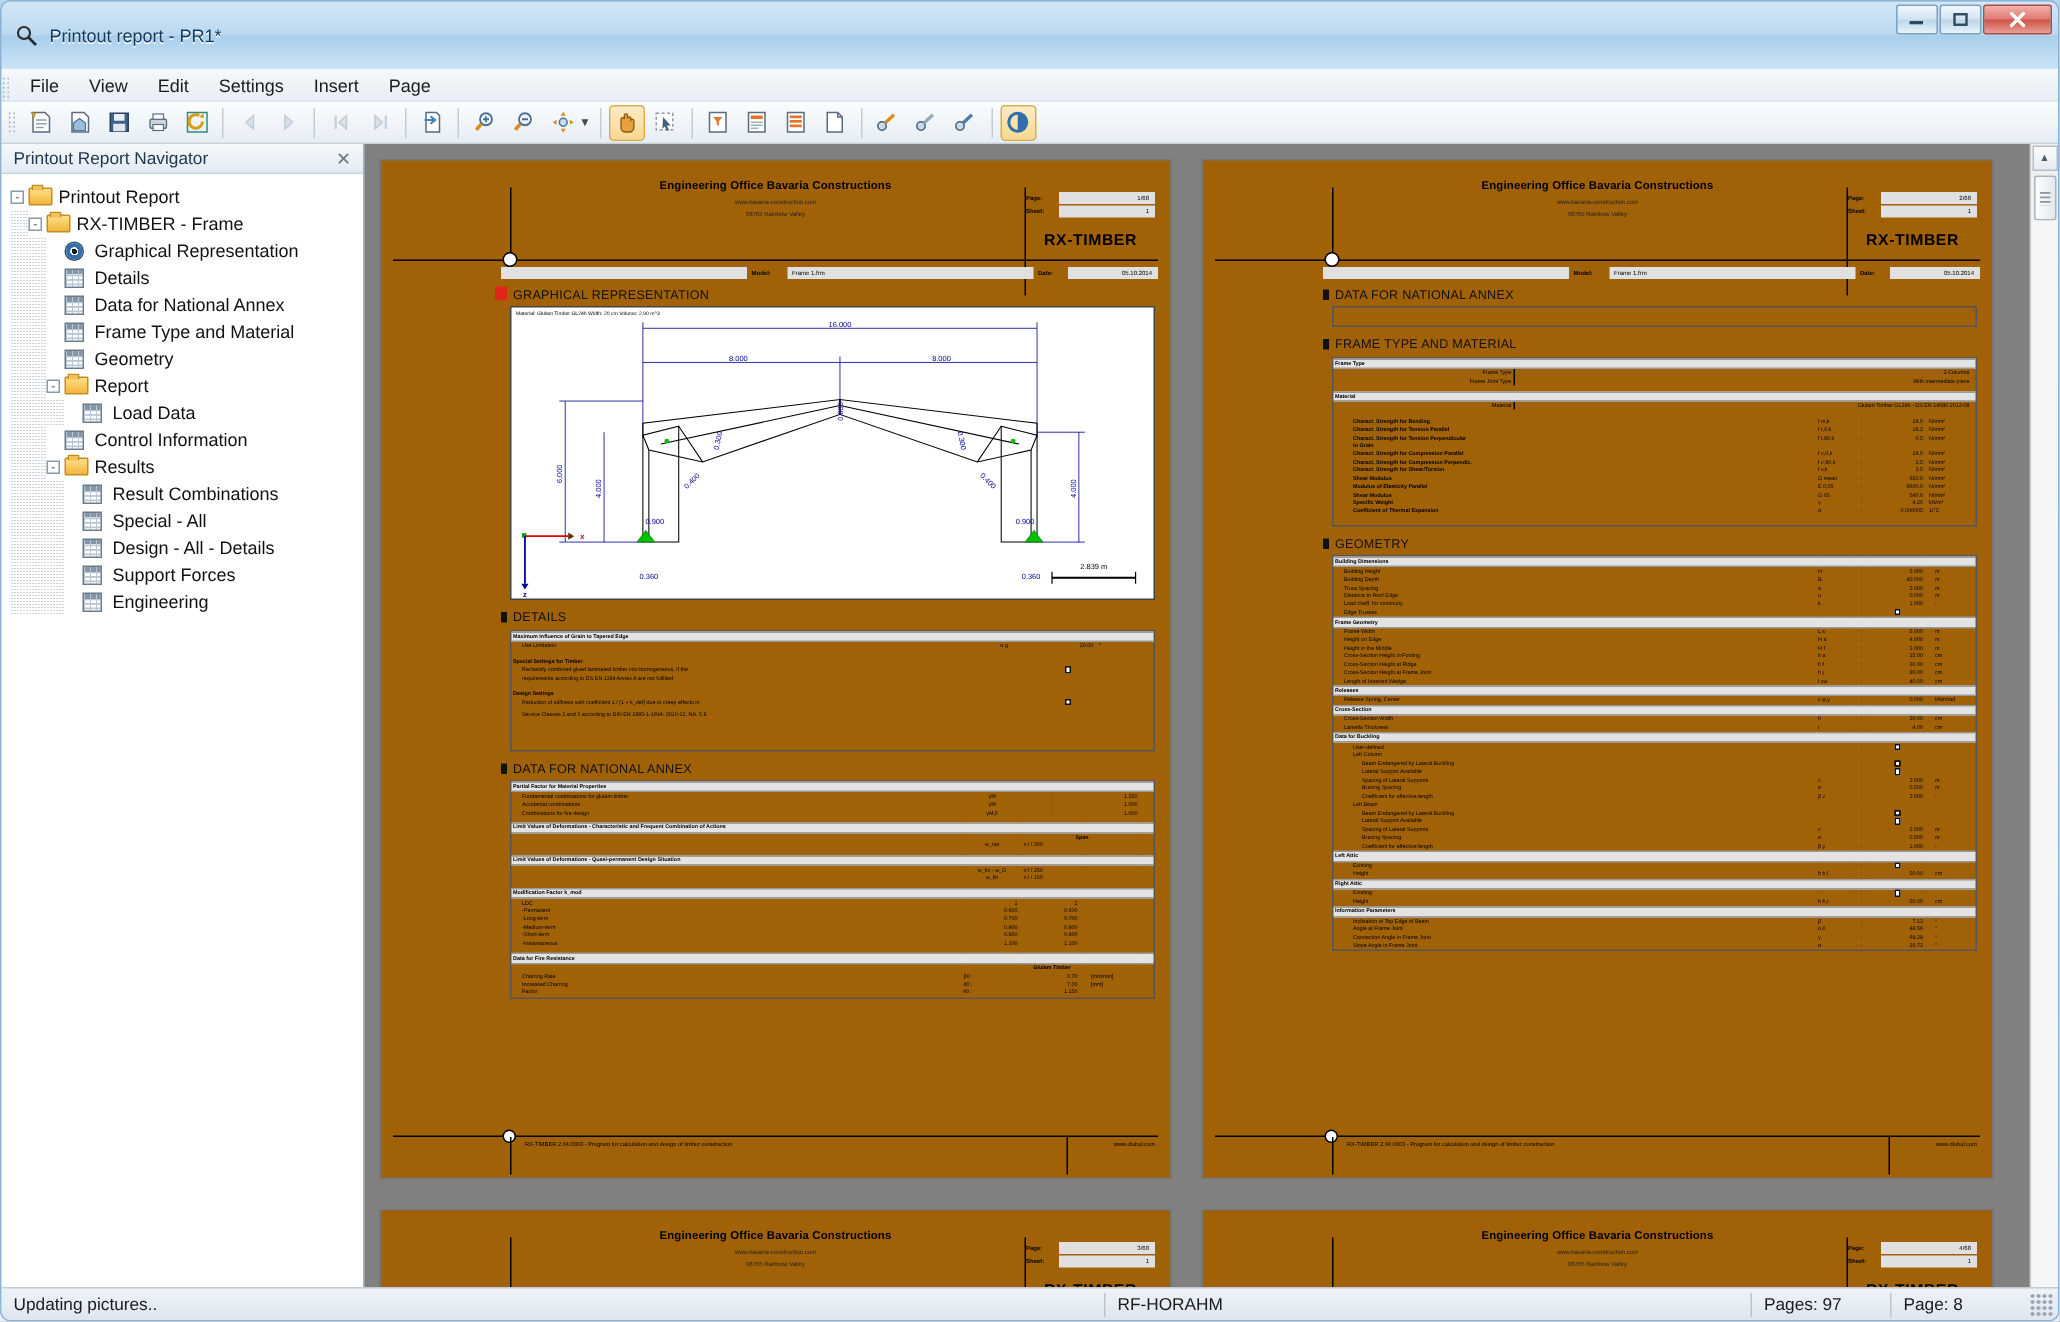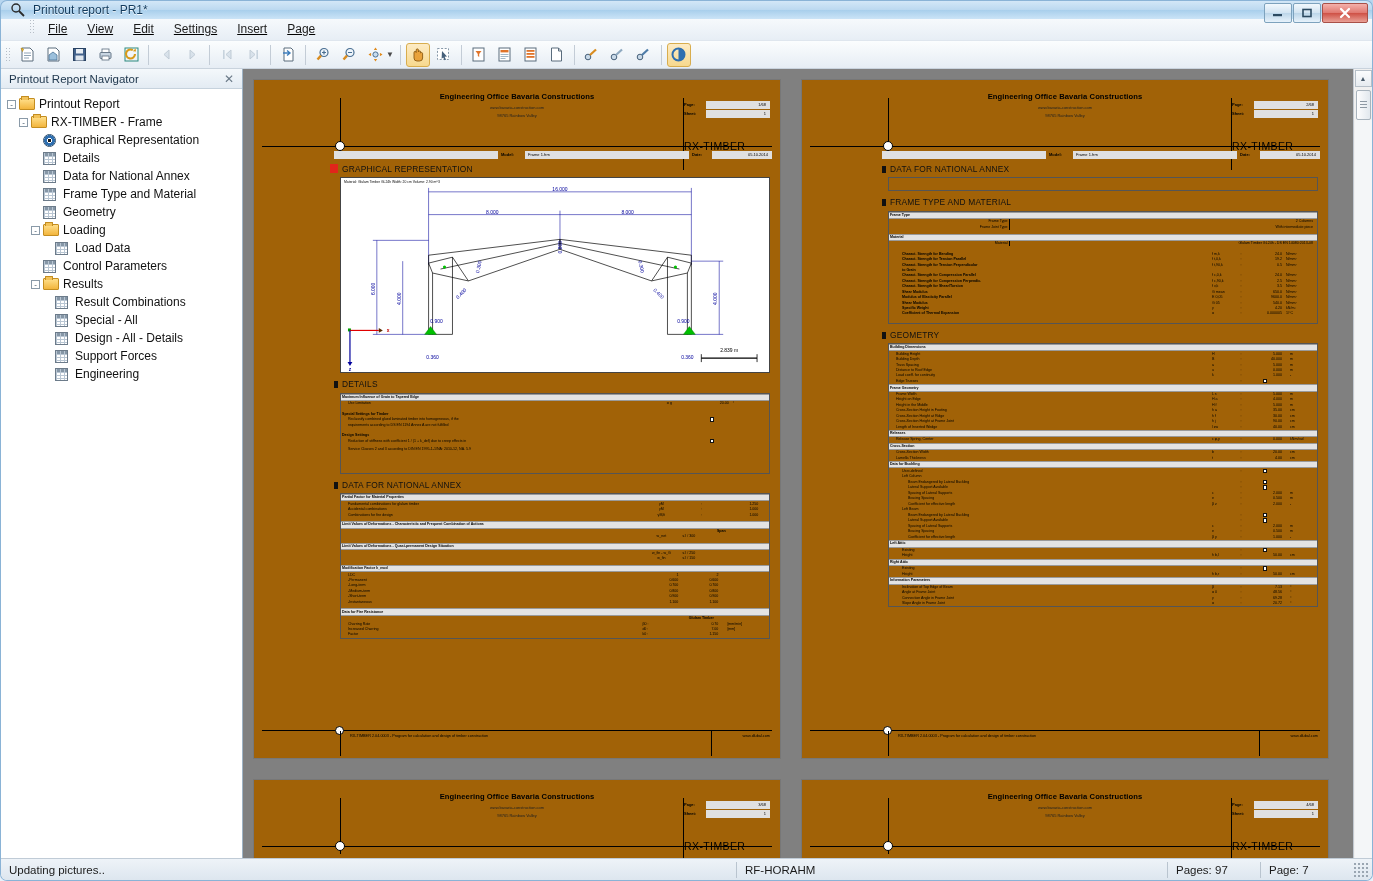--- a/index.html
+++ b/index.html
@@ -14,21 +14,21 @@
     background: linear-gradient(to bottom, #b8d6ef 0%, #cfe3f5 40%, #e8f1fa 100%);
   }
 
   
   #window {
     position: absolute;
     left: 0; top: 0; width: 1373px; height: 881px;
     display: flex; flex-direction: column;
   }
   #titlebar {
-    height: 19px;
+    height: 46px;
     background: linear-gradient(to bottom, #d3e7f7 0%, #bcd9f0 48%, #a9cfec 52%, #cbe4f7 100%);
     border: 1px solid #8ab3d6;
     border-bottom: none;
     border-radius: 7px 7px 0 0;
     display: flex; align-items: center;
     padding-left: 8px;
     position: relative;
   }
   #title-icon {
     width: 18px; height: 18px;
@@ -65,24 +65,23 @@
     border-top: none;
     border-radius: 0 0 7px 7px;
     display: flex; flex-direction: column;
     overflow: hidden;
   }
 
   
   #menubar {
     height: 22px;
     background: linear-gradient(to bottom,#f6f9fc,#e7eef5);
-    display: flex; align-items: flex-start;
-    padding-left: 28px;
+    display: flex; align-items: flex-end;
+    padding-left: 0;
     border-bottom: 1px solid #dfe6ee;
-    text-decoration: underline;
   }
   .menu-item {
     padding: 3px 10px; font-size: 12px; color: #1c1c1c;
     border-radius: 2px;
   }
   .grip { width:5px; height:16px; margin-right:4px;
     background-image: radial-gradient(#b6bec7 38%, transparent 40%);
     background-size: 3px 3px; }
 
   
@@ -194,21 +193,21 @@
     text-align:center; font-weight:bold; font-size:7.6px; margin-top:12px; letter-spacing:.1px;
   }
   .pg-sub1 { text-align:center; font-size:4px; margin-top:3px; color:#222; }
   .pg-sub2 { text-align:center; font-size:4px; margin-top:2.5px; color:#222; }
   .pg-headbox {
     position:absolute; right:10px; top:8px; width:86px;
   }
   .hb-row { display:flex; align-items:center; height:9px; font-size:4px; }
   .hb-lbl { width:22px; font-weight:bold; }
   .hb-val { flex:1; background:#e0e0e0; text-align:right; padding-right:4px; height:8px; line-height:8px; }
-  .hb-brand { text-align:left; font-size:10.5px; font-weight:normal; letter-spacing:.4px; margin-top:21px; }
+  .hb-brand { text-align:center; font-size:10.5px; font-weight:bold; letter-spacing:.4px; margin-top:8px; }
   .hline { position:absolute; left:8px; right:8px; top:54px; height:1px; background:#000; }
   .vline { position:absolute; left:86px; top:6px; bottom:0; width:1px; background:#000; }
   .vline2 { position:absolute; right:96px; top:6px; height:72px; width:1px; background:#000; }
   .node-circ {
     position:absolute; left:81px; top:49px; width:10px; height:10px;
     border:1px solid #000; border-radius:50%; background:#fff;
   }
   .pg-projrow {
     position:absolute; left:8px; right:8px; top:58px; height:9px;
     display:flex; align-items:center; font-size:4px;
@@ -590,40 +589,40 @@
               </div>
               <span class="tlabel">Geometry</span>
             </div>
             <div class="tnode">
               <div class="dots"></div>
               <div class="dots"></div>
               <div class="tog">-</div>
               <div class="ico">
                 <div class="ico-folder"></div>
               </div>
-              <span class="tlabel">Loading</span>
+              <span class="tlabel">Report</span>
             </div>
             <div class="tnode">
               <div class="dots"></div>
               <div class="dots"></div>
               <div class="dots"></div>
               <div class="tog-none"></div>
               <div class="ico">
                 <div class="ico-table"></div>
               </div>
               <span class="tlabel">Load Data</span>
             </div>
             <div class="tnode">
               <div class="dots"></div>
               <div class="dots"></div>
               <div class="tog-none"></div>
               <div class="ico">
                 <div class="ico-table"></div>
               </div>
-              <span class="tlabel">Control Parameters</span>
+              <span class="tlabel">Control Information</span>
             </div>
             <div class="tnode">
               <div class="dots"></div>
               <div class="dots"></div>
               <div class="tog">-</div>
               <div class="ico">
                 <div class="ico-folder"></div>
               </div>
               <span class="tlabel">Results</span>
             </div>
@@ -1538,17 +1537,17 @@
       </div>
     </div>
 
     <div id="statusbar">
       <div class="st-cell" id="st-msg">Updating pictures..</div>
       <div class="st-sep"></div>
       <div class="st-cell" id="st-mod">RF-HORAHM</div>
       <div class="st-sep"></div>
       <div class="st-cell" id="st-pages">Pages: 97</div>
       <div class="st-sep"></div>
-      <div class="st-cell" id="st-page">Page: 7</div>
+      <div class="st-cell" id="st-page">Page: 8</div>
       <div id="st-grip"></div>
     </div>
   </div>
 </div>
 
 </body></html>

